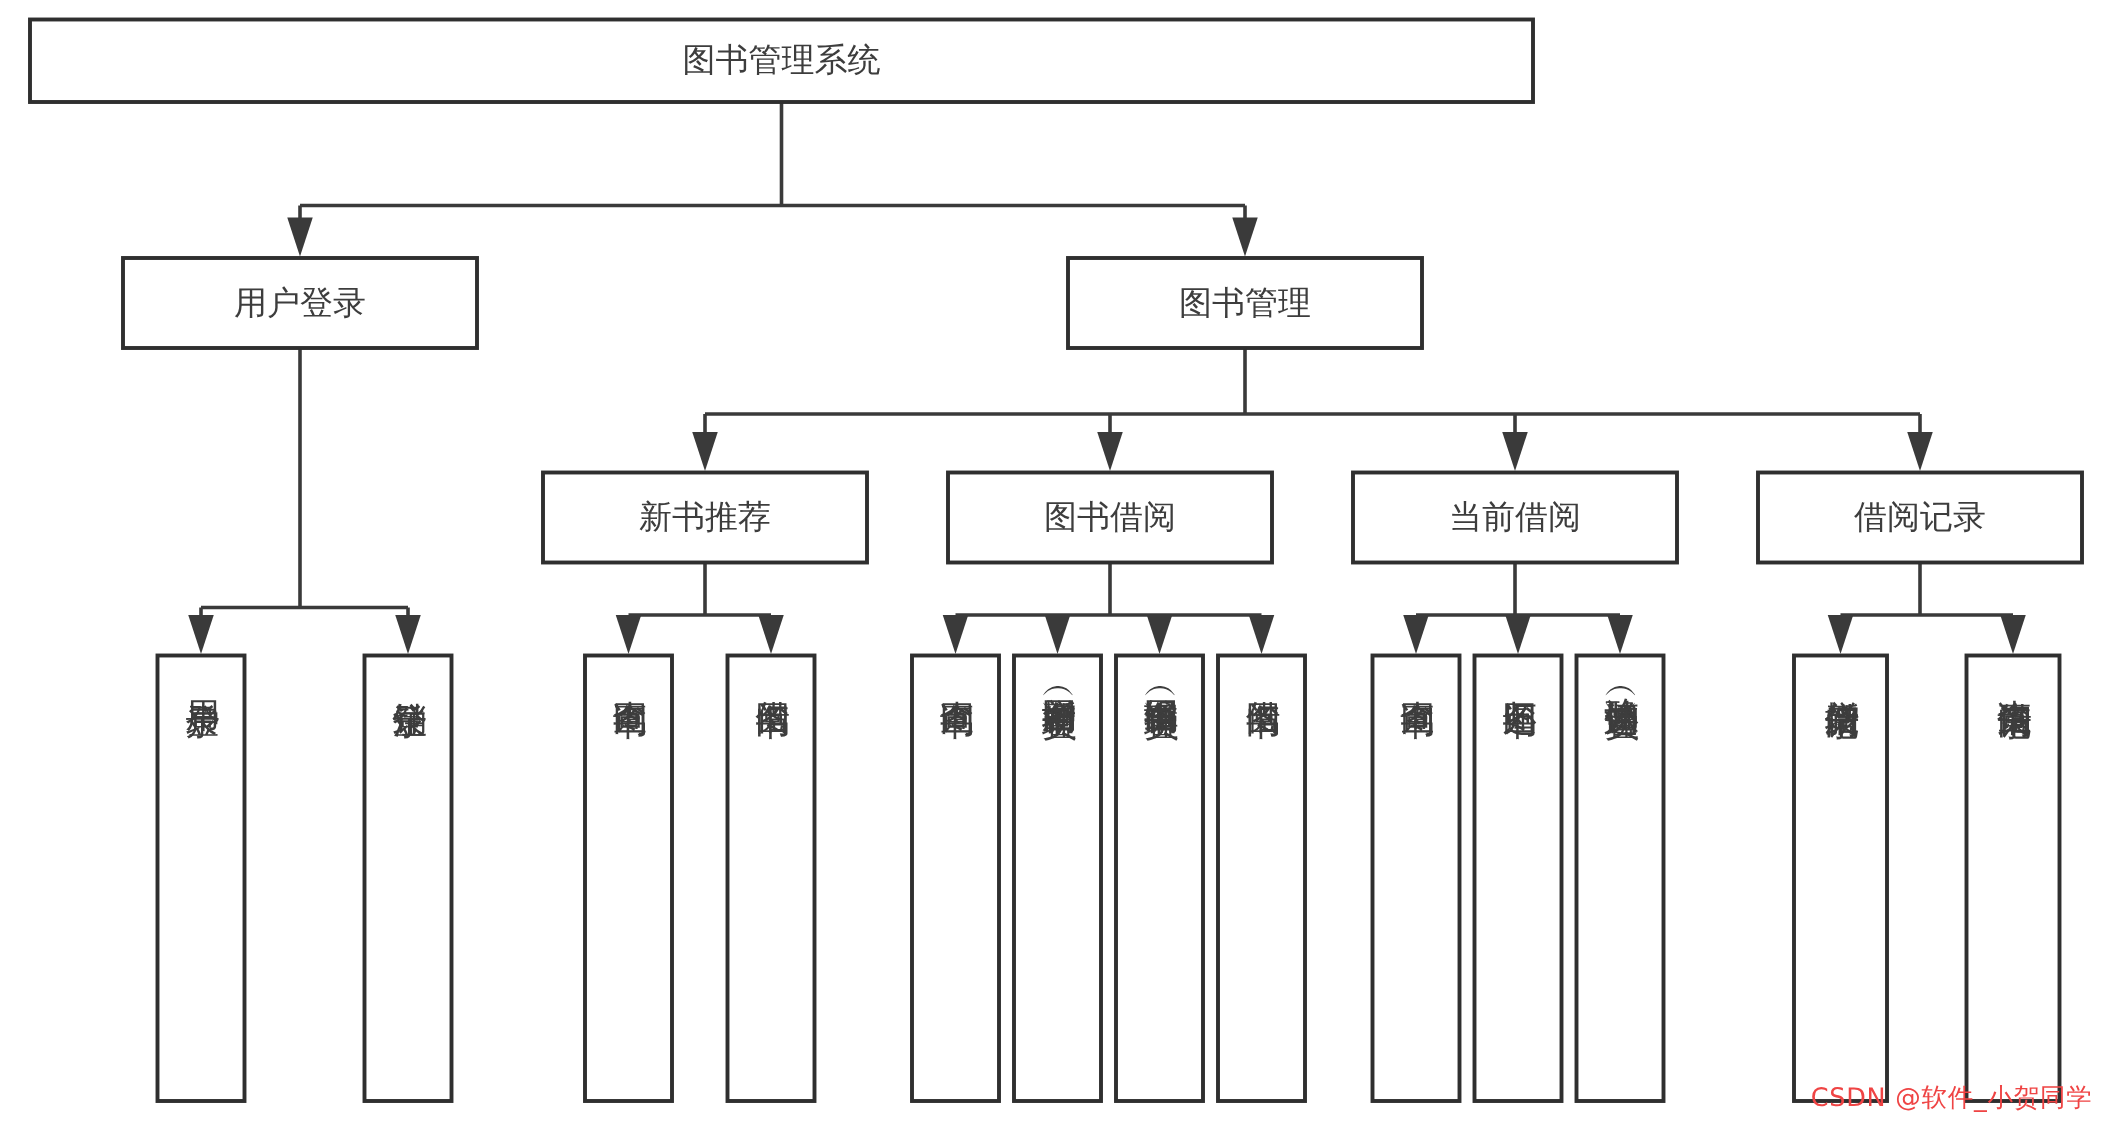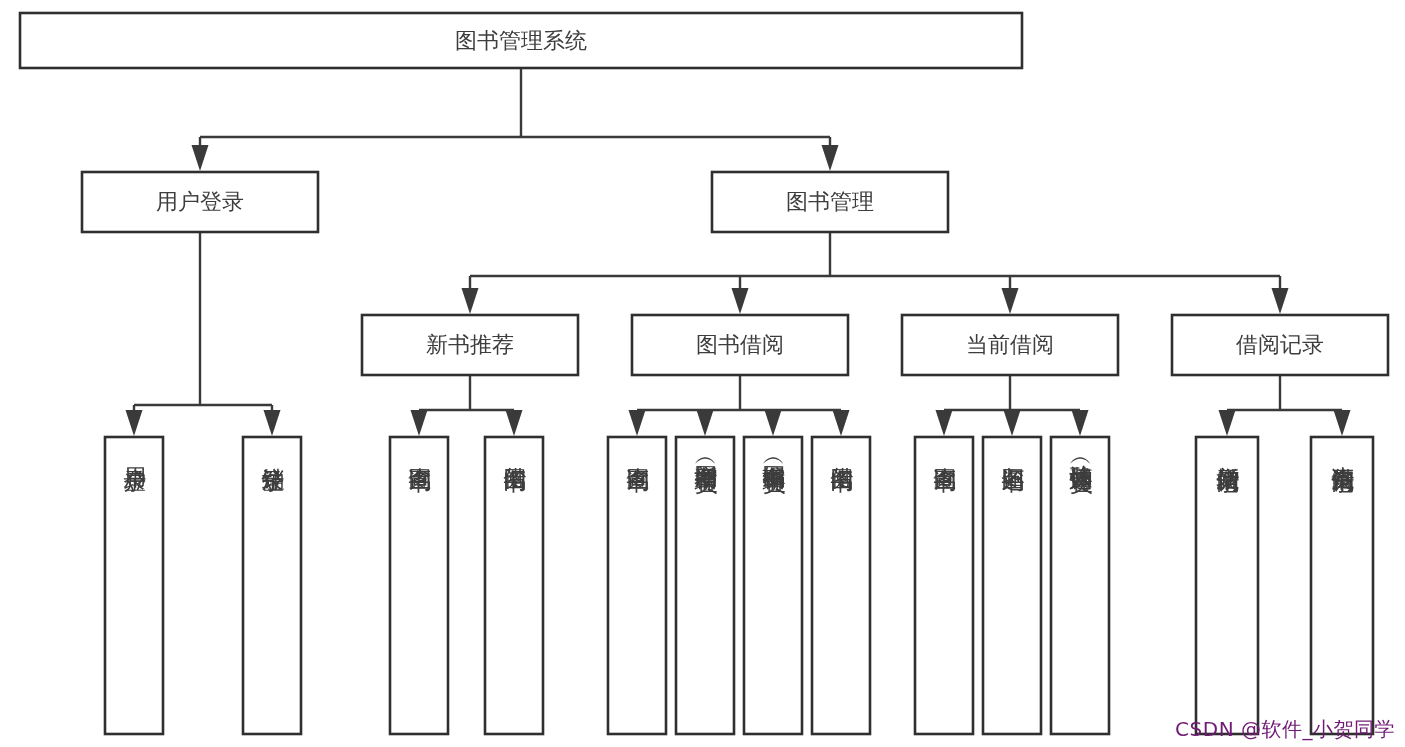--- a/index.html
+++ b/index.html
@@ -47,22 +47,22 @@
   .node-label.vertical{
     font-size:23px;
     writing-mode:vertical-rl;
     text-orientation:upright;
     letter-spacing:1px;
   }
   .watermark{
     position:absolute;
     right:10px;
     bottom:4px;
-    color:#701a75;
-    font-size:20px;
+    color:#ef4444;
+    font-size:17px;
     font-family:"DejaVu Sans","Liberation Sans",sans-serif;
     white-space:nowrap;
     user-select:none;
     letter-spacing:0.5px;
   }
 </style>
 </head>
 <body>
 
 <div id="canvas">

